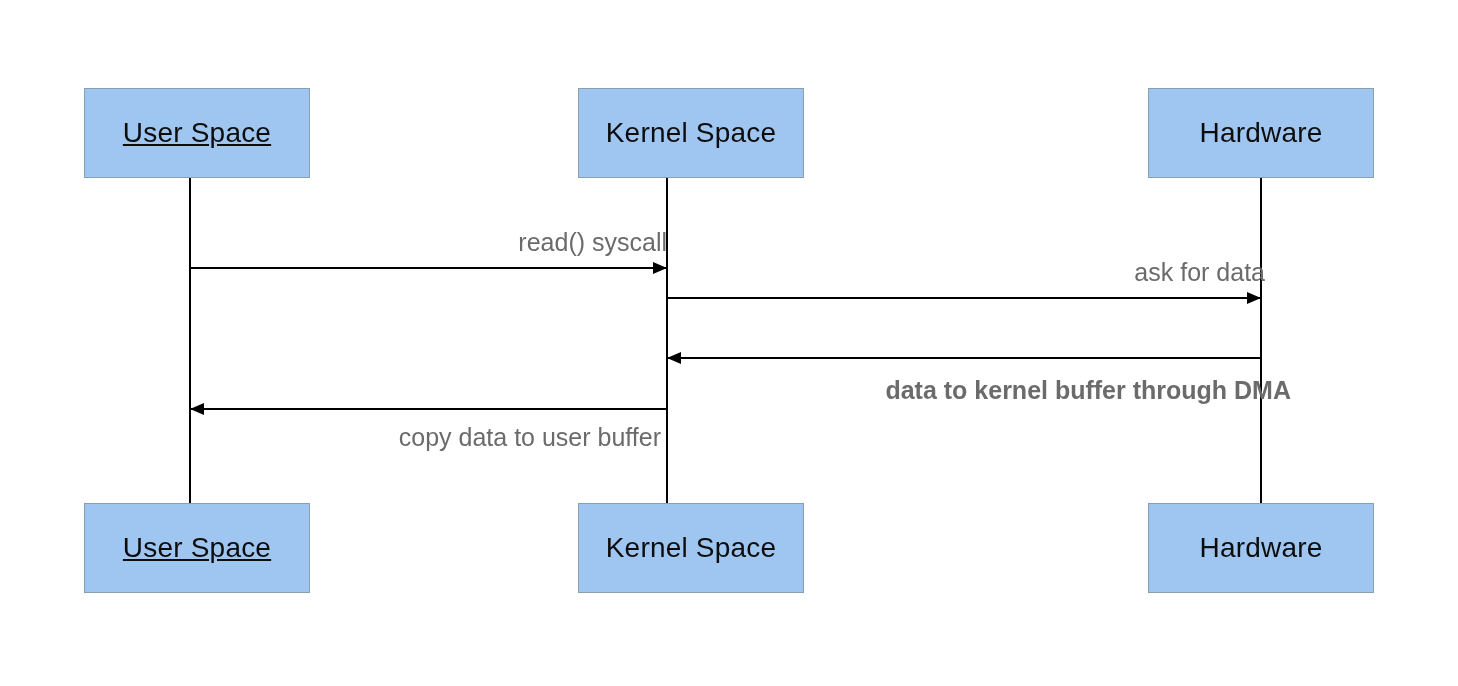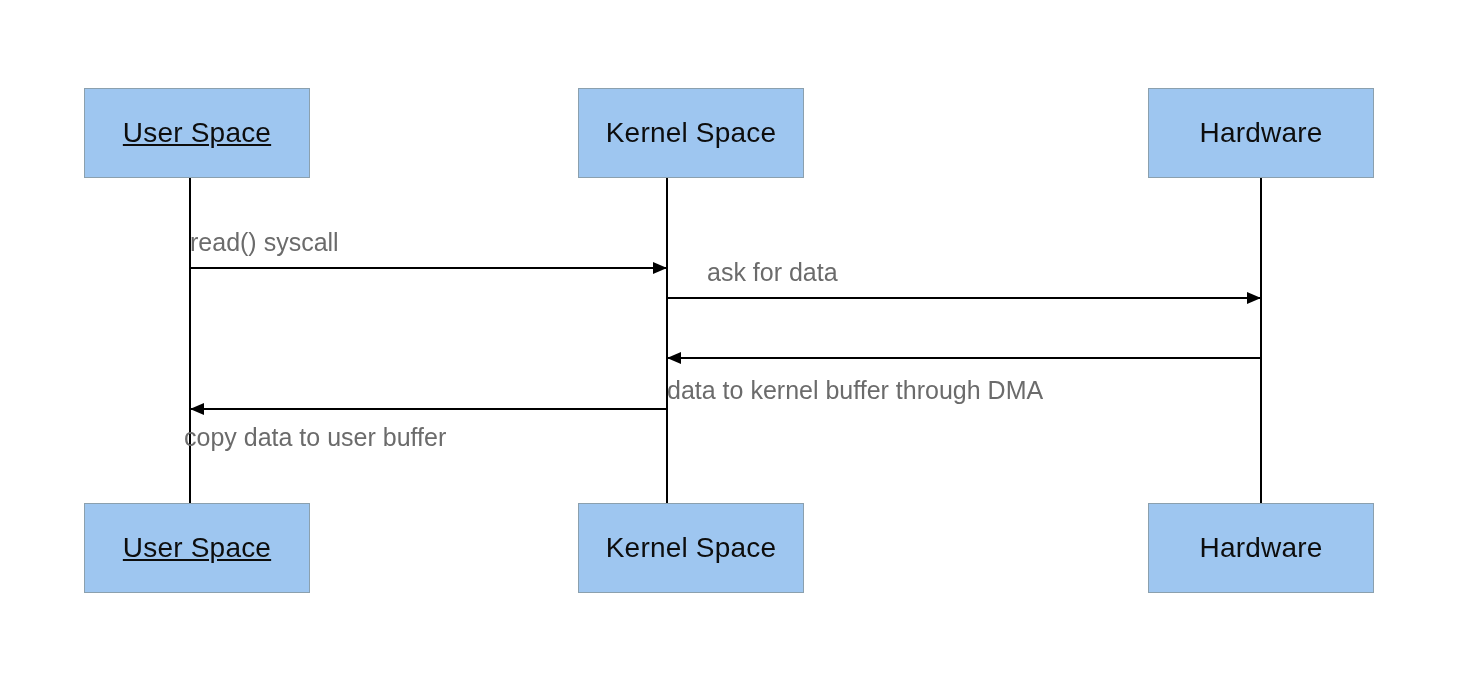--- a/index.html
+++ b/index.html
@@ -50,35 +50,35 @@
     position:absolute;width:0;height:0;
     border-top:6px solid transparent;
     border-bottom:6px solid transparent;
   }
   .msg-head.right{border-left:14px solid var(--line);}
   .msg-head.left{border-right:14px solid var(--line);}
   .msg-label{
     position:absolute;
     color:var(--label-text);
     font-size:25px;
-    text-align:left;
+    text-align:right;
     white-space:nowrap;
   }
   
   .m1-line{left:190px;top:267px;width:477px;}
   .m1-head{left:653px;top:262px;}
   .m1-label{left:190px;width:477px;top:228px;}
   
   .m2-line{left:667px;top:297px;width:594px;}
   .m2-head{left:1247px;top:292px;}
-  .m2-label{left:667px;width:598px;top:258px;padding-left:40px;}
+  .m2-label{left:667px;width:598px;top:258px;}
   
   .m3-line{left:667px;top:357px;width:594px;}
   .m3-head{left:667px;top:352px;}
-  .m3-label{left:667px;width:624px;top:376px;}
+  .m3-label{left:667px;width:624px;top:376px;font-weight:bold;}
   
   .m4-line{left:190px;top:408px;width:477px;}
   .m4-head{left:190px;top:403px;}
   .m4-label{left:184px;width:477px;top:423px;}
 </style>
 </head>
 <body>
 
 <div class="diagram">
 

